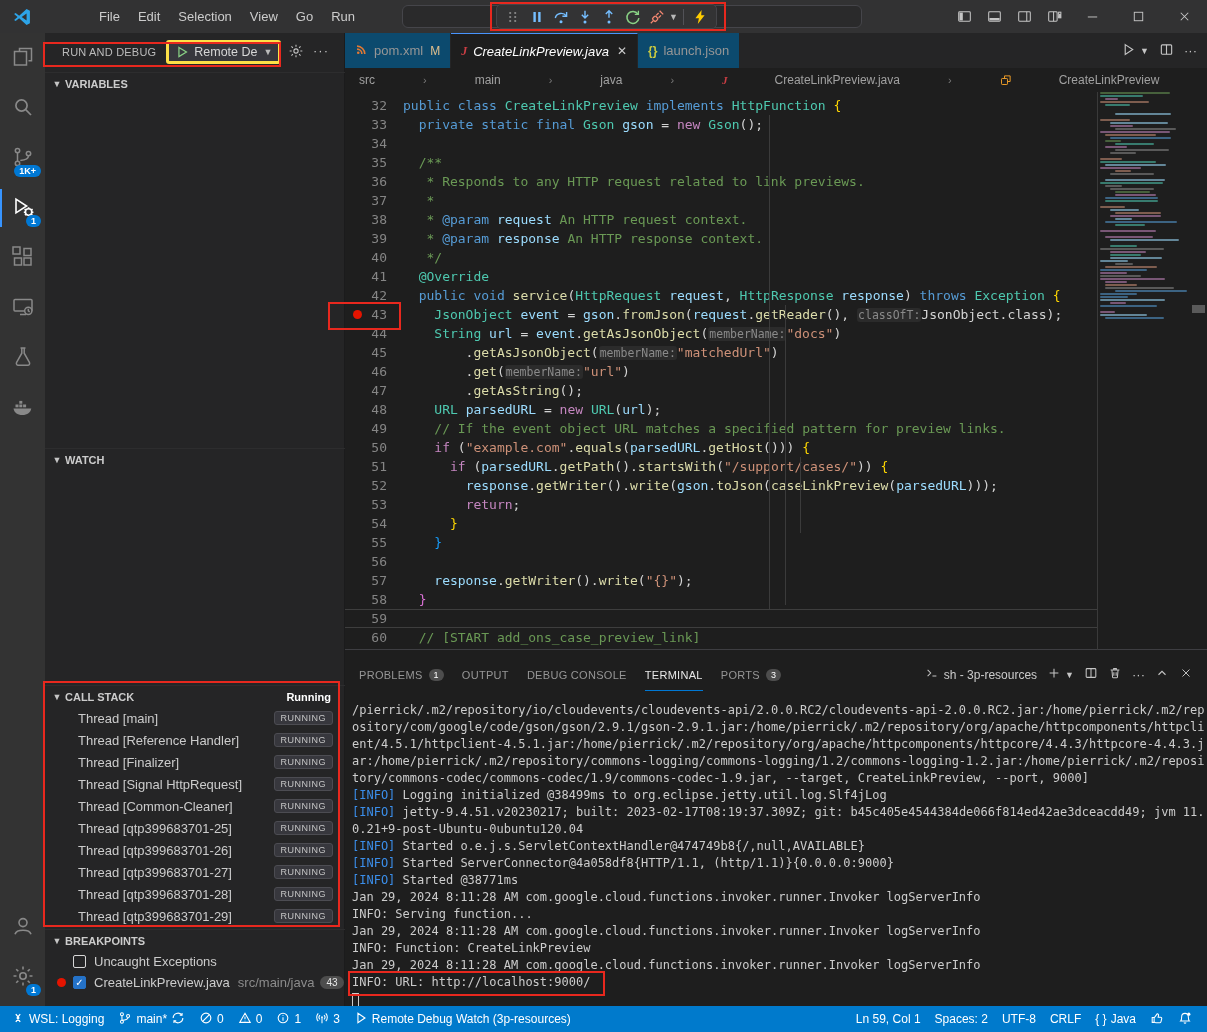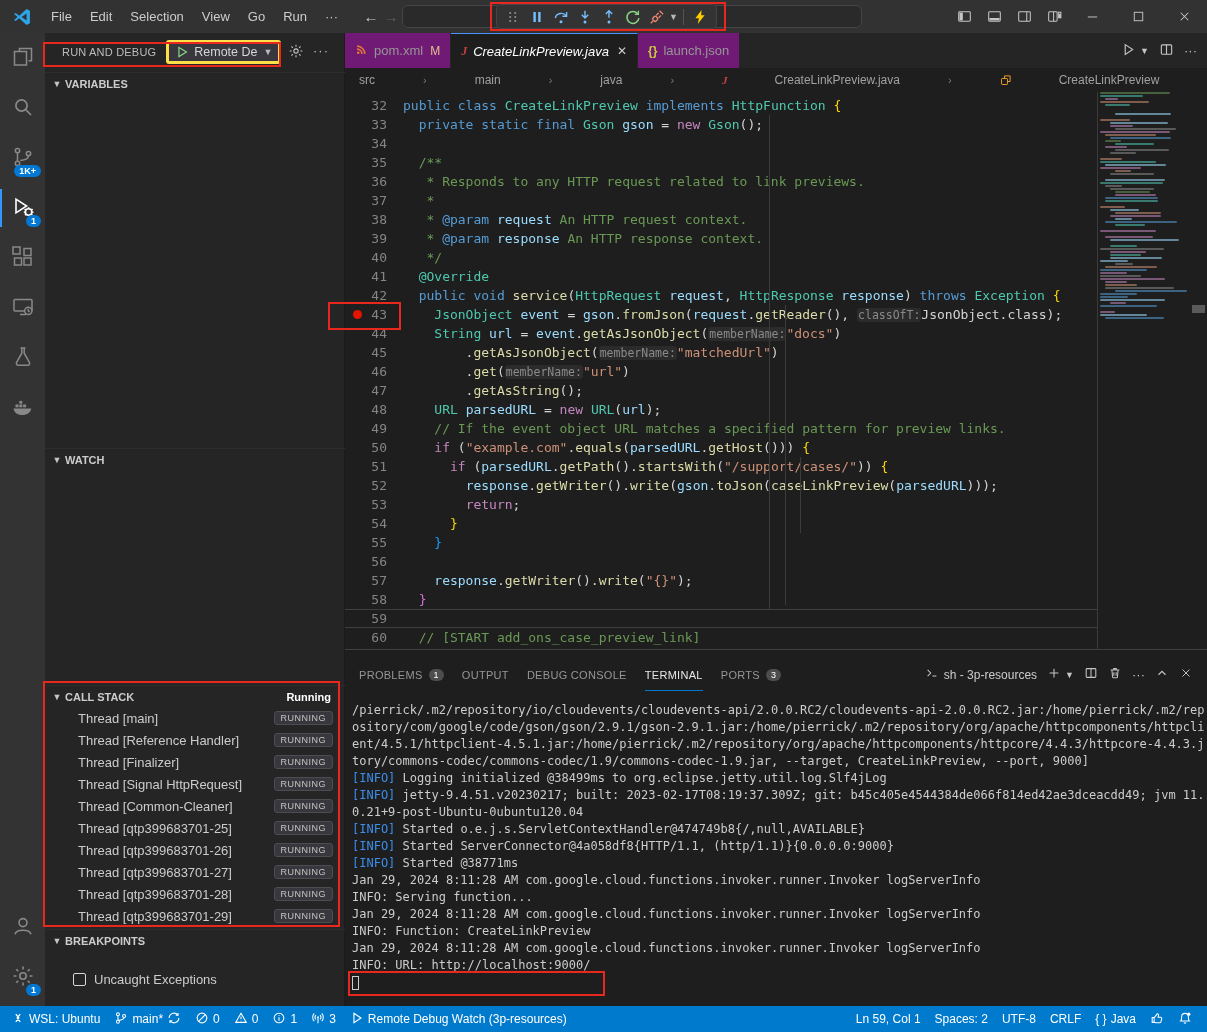--- a/index.html
+++ b/index.html
@@ -1,21 +1,21 @@
 <!DOCTYPE html>
 <html><head>
 <meta charset="utf-8">
 <style>
   * { margin:0; padding:0; box-sizing:border-box; }
   html,body { background:#1e1e1e; }
   #app { position:relative; width:1207px; height:1032px; overflow:hidden;
          font-family:"Liberation Sans","DejaVu Sans",sans-serif; color:#cccccc; font-size:13px; }
 
   
-  #titlebar { position:absolute; left:0; top:0; width:1207px; height:33px; background:#323233; display:flex; align-items:center; }
+  #titlebar { position:absolute; left:0; top:0; width:1207px; height:33px; background:#323233; display:flex; align-items:center;gap:48px; }
   #vscode-logo { width:20px; height:20px; margin:0 10px 0 12px; }
   .menu-item { padding:0 9px; font-size:13px; color:#cccccc; cursor:default; }
   #menu-overflow { padding:0 9px; color:#cccccc; }
   .nav-arrow { width:20px; text-align:center; font-size:15px; }
   #nav-back { color:#cccccc; margin-left:14px; }
   #nav-fwd { color:#5f5f5f; }
   #command-center { position:absolute; left:402px; top:5px; width:460px; height:23px; background:#2a2a2b; border:1px solid #45454a; border-radius:6px; }
   #debug-toolbar { position:absolute; left:496px; top:4px; height:25px; background:#333334; border:1px solid #454549; border-radius:5px; display:flex; align-items:center; padding:0 4px; }
   .dbg-btn { width:24px; height:22px; display:flex; align-items:center; justify-content:center; }
   .dbg-btn svg { width:16px; height:16px; }
@@ -53,33 +53,33 @@
   #sb-gear { left:243px; } #sb-more { left:268px; letter-spacing:1px; }
   #sb-gear svg { width:16px; height:16px; }
   .section-head { position:absolute; left:0; width:300px; height:22px; display:flex; align-items:center; font-size:11px; font-weight:bold; color:#cccccc; border-top:1px solid #2d2d2e; }
   .section-head .twisty { width:16px; margin-left:4px; color:#c5c5c5; font-size:9px; text-align:center; }
   .sec-right { margin-left:auto; margin-right:14px; font-size:11px; font-weight:bold; color:#ffffff; }
   #threads { position:absolute; left:0; top:674px; width:300px; }
   .thread-row { height:22px; display:flex; align-items:center; padding-left:33px; }
   .thread-name { font-size:13px; color:#cccccc; white-space:nowrap; }
   .thread-badge { margin-left:auto; margin-right:12px; font-size:9px; color:#c5c5c5; background:#37373d; border:1px solid #4c4c52; border-radius:3px; padding:1px 6px; letter-spacing:.5px; }
   #bp-rows { position:absolute; left:0; top:918px; width:300px; }
-  .bp-row { height:21px; display:flex; align-items:center; padding-left:12px;margin-top:18px; }
+  .bp-row { height:21px; display:flex; align-items:center; padding-left:12px; }
   .bp-dot { width:9px; height:9px; border-radius:50%; background:#e51400; margin-right:7px; }
   .bp-dot-space { width:16px; }
   .cbx { width:13px; height:13px; border:1px solid #d7d7d7; border-radius:2px; margin-right:8px; background:transparent; flex:none; }
   .cbx.checked { background:#2472c8; border-color:#2472c8; color:#fff; font-size:10px; line-height:12px; text-align:center; }
   .bp-label { font-size:13px; color:#cccccc; white-space:nowrap; }
   .bp-path { font-size:13px; color:#8c8c8c; margin-left:8px; }
   .bp-line-badge { margin-left:6px; background:#4d4d4d; color:#e8e8e8; font-size:10px; border-radius:8px; padding:1px 6px; }
 
   
   #editor { position:absolute; left:345px; top:33px; width:862px; height:617px; background:#1e1e1e; border-bottom:1px solid #3e3e42; }
   #tabbar { position:absolute; left:0; top:0; width:862px; height:35px; background:#252526; display:flex; }
-  .tab { height:35px; display:flex; align-items:center; padding:0 10px; background:#701a75; border-right:1px solid #252526; color:#969696; font-size:13px; }
+  .tab { height:35px; display:flex; align-items:center; padding:0 10px; background:#0c4a6e; border-right:1px solid #252526; color:#969696; font-size:13px; }
   .tab.active { background:#1e1e1e; color:#ffffff; border-top:1.5px solid #4894fe; }
   .tab .ticon { margin-right:6px; font-weight:bold; font-size:12px; }
   .ticon svg { width:13px; height:13px; }
   .ticon-xml { color:#e37933; }
   .ticon-java { color:#cc3e44; font-style:italic; font-family:"Liberation Serif",serif; }
   .ticon-json { color:#cbcb41; font-size:11px; }
   .tab-label.italic { font-style:italic; }
   .tab-badge { margin-left:7px; color:#e2c08d; font-size:12px; }
   .tab-close { margin-left:8px; color:#cccccc; font-size:12px; }
   #editor-actions { position:absolute; right:10px; top:0; height:35px; display:flex; align-items:center; gap:10px; color:#c5c5c5; }
@@ -630,20 +630,21 @@
             </svg></span>
         <span><svg viewBox="0 0 16 16" stroke="currentColor" stroke-width="1.1">
               <path d="M4 4l8 8M12 4l-8 8"></path>
             </svg></span>
       </div>
     </div>
     <div id="terminal">
         <div class="term-line"><span class="ts-d">/pierrick/.m2/repository/io/cloudevents/cloudevents-api/2.0.0.RC2/cloudevents-api-2.0.0.RC2.jar:/home/pierrick/.m2/rep</span></div>
         <div class="term-line"><span class="ts-d">ository/com/google/code/gson/gson/2.9.1/gson-2.9.1.jar:/home/pierrick/.m2/repository/org/apache/httpcomponents/httpcli</span></div>
         <div class="term-line"><span class="ts-d">ent/4.5.1/httpclient-4.5.1.jar:/home/pierrick/.m2/repository/org/apache/httpcomponents/httpcore/4.4.3/httpcore-4.4.3.j</span></div>
+        <div class="term-line"><span class="ts-d">ar:/home/pierrick/.m2/repository/commons-logging/commons-logging/1.2/commons-logging-1.2.jar:/home/pierrick/.m2/reposi</span></div>
         <div class="term-line"><span class="ts-d">tory/commons-codec/commons-codec/1.9/commons-codec-1.9.jar, --target, CreateLinkPreview, --port, 9000]</span></div>
         <div class="term-line"><span class="ts-info">[INFO]</span><span class="ts-d"> Logging initialized @38499ms to org.eclipse.jetty.util.log.Slf4jLog</span></div>
         <div class="term-line"><span class="ts-info">[INFO]</span><span class="ts-d"> jetty-9.4.51.v20230217; built: 2023-02-17T08:19:37.309Z; git: b45c405e4544384de066f814ed42ae3dceacdd49; jvm 11.</span></div>
         <div class="term-line"><span class="ts-d">0.21+9-post-Ubuntu-0ubuntu120.04</span></div>
         <div class="term-line"><span class="ts-info">[INFO]</span><span class="ts-d"> Started o.e.j.s.ServletContextHandler@474749b8{/,null,AVAILABLE}</span></div>
         <div class="term-line"><span class="ts-info">[INFO]</span><span class="ts-d"> Started ServerConnector@4a058df8{HTTP/1.1, (http/1.1)}{0.0.0.0:9000}</span></div>
         <div class="term-line"><span class="ts-info">[INFO]</span><span class="ts-d"> Started @38771ms</span></div>
         <div class="term-line"><span class="ts-d">Jan 29, 2024 8:11:28 AM com.google.cloud.functions.invoker.runner.Invoker logServerInfo</span></div>
         <div class="term-line"><span class="ts-d">INFO: Serving function...</span></div>
         <div class="term-line"><span class="ts-d">Jan 29, 2024 8:11:28 AM com.google.cloud.functions.invoker.runner.Invoker logServerInfo</span></div>
@@ -653,21 +654,21 @@
         <div id="term-cursor"></div>
       </div>
   </div>
 
   <div id="statusbar">
     <div id="sb-left">
         <div class="sb-item">
           <span class="icn "><svg viewBox="0 0 16 16" fill="none" stroke="currentColor" stroke-width="1.5">
               <path d="M5.5 3.5L9 8l-3.5 4.5M10.5 3.5L7 8l3.5 4.5"></path>
             </svg></span>
-          <span>WSL: Ubuntu</span>
+          <span>WSL: Logging</span>
         </div>
         <div class="sb-item">
           <span class="icn "><svg viewBox="0 0 16 16" fill="none" stroke="currentColor" stroke-width="1.2">
               <circle cx="4.5" cy="3.8" r="1.7"></circle>
               <circle cx="4.5" cy="12.2" r="1.7"></circle>
               <circle cx="11.5" cy="5.8" r="1.7"></circle>
               <path d="M4.5 5.5v5M11.5 7.5c0 2.5-3.5 3-7 3.2"></path>
             </svg></span>
           <span>main*</span>
           <span class="icn "><svg viewBox="0 0 16 16" fill="none" stroke="currentColor" stroke-width="1.3">

